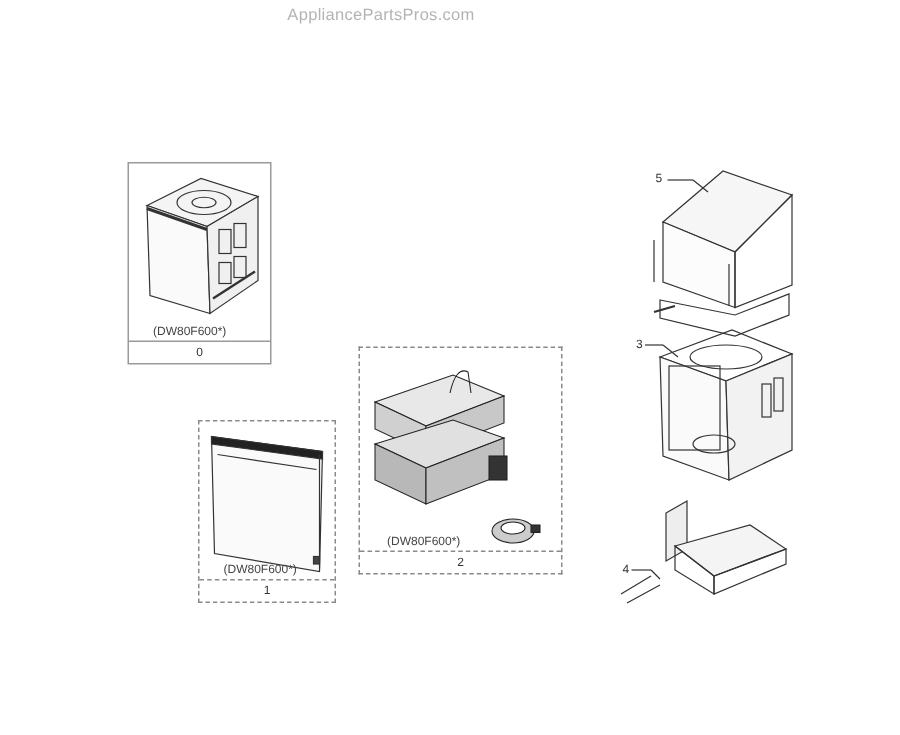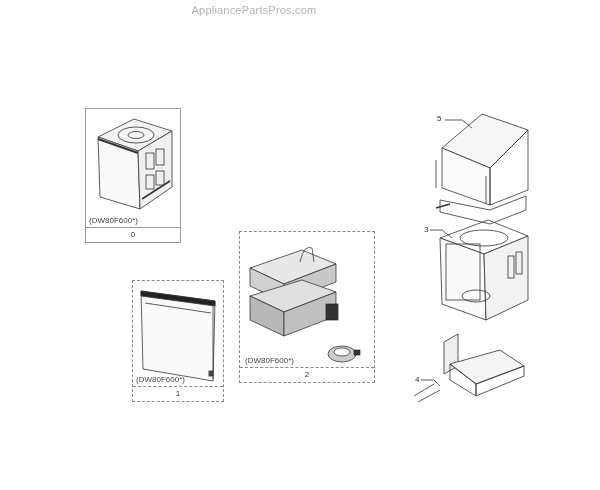--- a/index.html
+++ b/index.html
@@ -2,21 +2,21 @@
 <html><head>
 <meta charset="utf-8">
 <style>
   html, body { margin:0; padding:0; background:#ffffff; }
   body { width:600px; height:490px; position:relative; overflow:hidden;
          font-family:"Liberation Sans", sans-serif; color:#222; }
   .watermark { position:absolute; left:0; top:4px; width:508px; text-align:center;
                font-size:11px; color:#b4b4b4; letter-spacing:0.2px; }
   .box { position:absolute; border:1px solid #9a9a9a; box-sizing:border-box; }
   .box.dashed { border:1px dashed #8a8a8a; }
-  .box .model { position:absolute; font-size:8px; color:#444; }
+  .box .model { position:absolute; font-size:8px; color:#444;margin-left:13px; }
   .box .index-row { position:absolute; left:0; right:0; bottom:0; height:14px;
                     border-top:1px solid #9a9a9a; font-size:8px; text-align:center;
                     line-height:14px; color:#333; }
   .box.dashed .index-row { border-top:1px dashed #8a8a8a; }
   .art { position:absolute; }
   .callout { position:absolute; font-size:8px; color:#333; }
   svg { overflow:visible; }
 </style>
 </head>
 <body>

